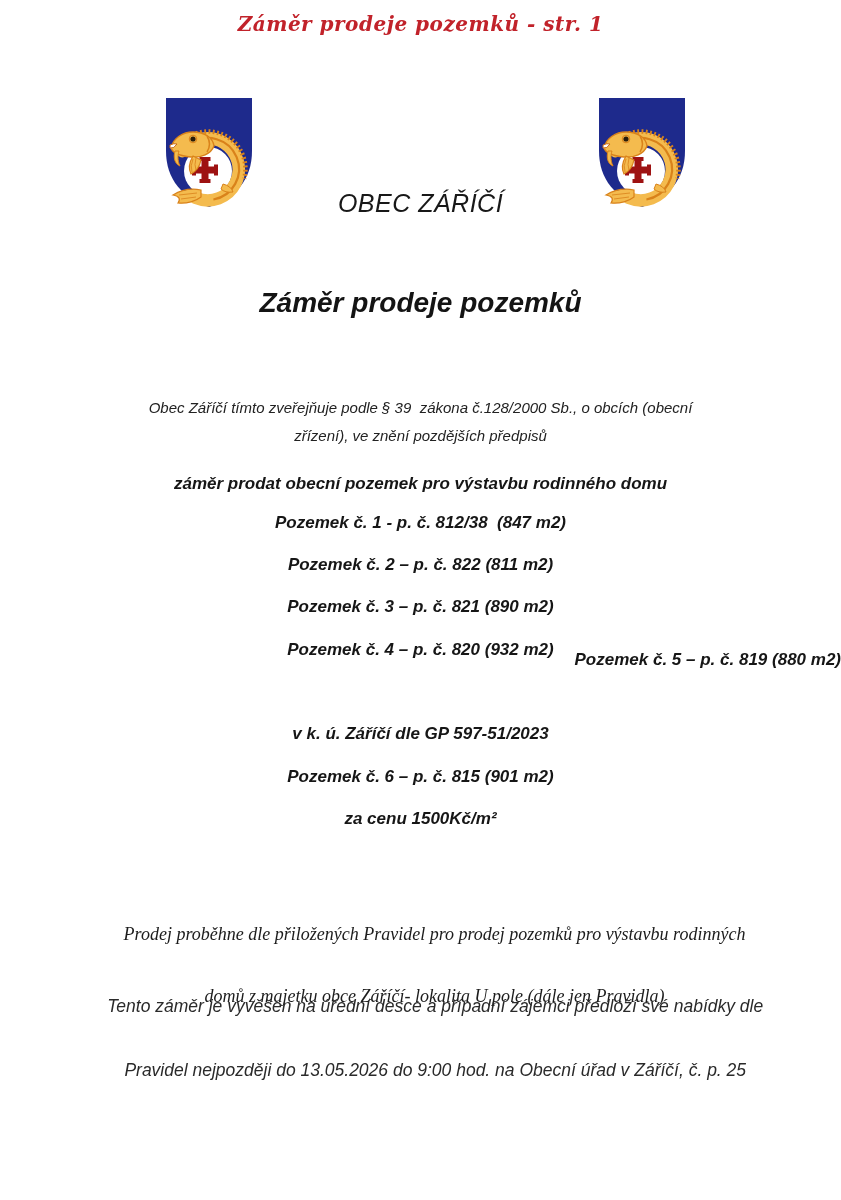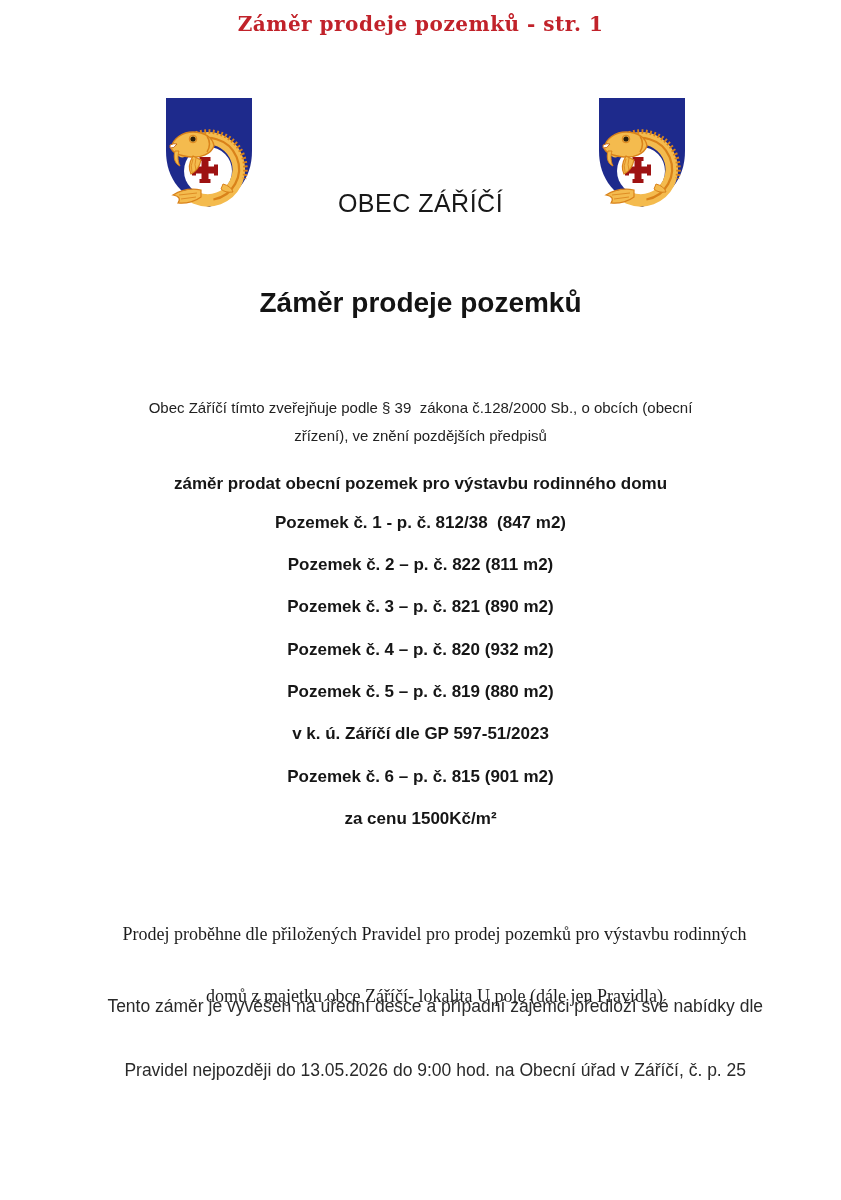--- a/index.html
+++ b/index.html
@@ -13,20 +13,21 @@
     --page-bg:#ffffff;
   }
   html,body{margin:0;padding:0;background:#ffffff;}
   .page{
     position:relative;
     width:841px;height:1200px;
     background:var(--page-bg);
     overflow:hidden;
     font-family:"Liberation Sans",sans-serif;
     color:var(--text);
+    font-style:italic;
   }
   .line{position:absolute;left:0;width:841px;text-align:center;white-space:pre-wrap;}
   .header-title{
     top:12px;
     font-family:"DejaVu Serif","Liberation Serif",serif;
     font-weight:700;
     font-size:20px;
     color:var(--title-red);
     letter-spacing:0.5px;
   }
@@ -45,21 +46,21 @@
   }
   .intro-line{font-size:15px;font-weight:400;color:#222;}
   .intro-1{top:399px;}
   .intro-2{top:427px;}
   .subject{top:474px;font-size:17px;font-weight:700;color:#161616;}
   .plot{font-size:17px;font-weight:700;color:#161616;}
   .plot-0{top:513px;}
   .plot-1{top:555px;}
   .plot-2{top:597px;}
   .plot-3{top:640px;}
-  .plot-4{top:682px;}
+  .plot-4{top:650px;text-align:right;}
   .plot-5{top:724px;}
   .plot-6{top:767px;}
   .plot-7{top:809px;text-align:center;}
   .paragraph{
     position:absolute;left:78px;width:695px;
     text-align:center;white-space:pre-wrap;
     color:#1c1c1c;
   }
   .para-rules{
     top:888px;

